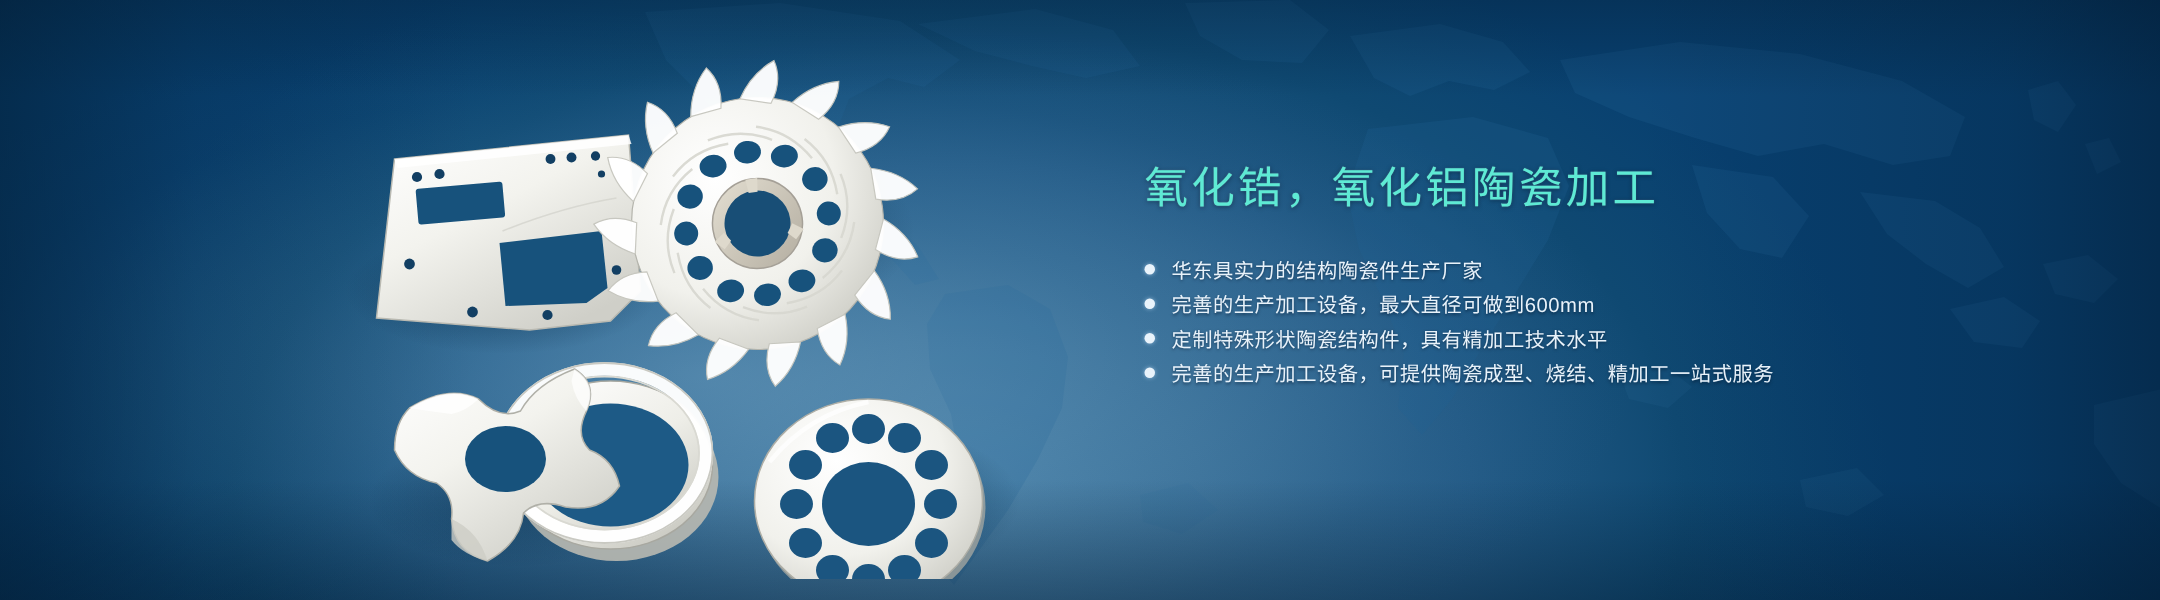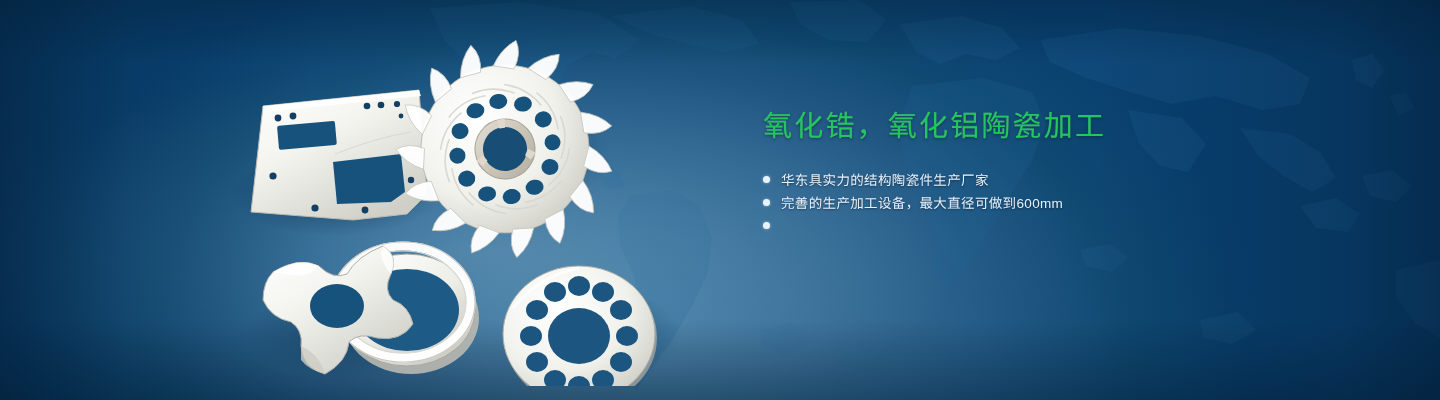--- a/index.html
+++ b/index.html
@@ -32,21 +32,21 @@
   }
   .bg-map{
     position:absolute;inset:0;opacity:.5;
   }
   
   .parts{position:absolute;left:215px;top:34px;width:480px;height:352px;}
   .parts svg{display:block;}
   
   .copy{position:absolute;left:763px;top:108px;width:640px;}
   .headline{
-    font-size:29px;line-height:1.26;color:#22c55e;letter-spacing:2.2px;
+    font-size:29px;line-height:1.26;color:#5eead4;letter-spacing:2.2px;
     font-weight:400;
     text-shadow:0 1px 3px rgba(0,20,40,.55), 0 0 1px rgba(255,255,255,.3);
     white-space:nowrap;
   }
   .bullets{margin-top:23px;}
   .bullet{
     display:flex;align-items:center;height:23px;
     color:#e8f2fa;font-size:13.5px;letter-spacing:.35px;
     text-shadow:0 1px 2px rgba(0,18,38,.5);
     white-space:nowrap;
@@ -273,17 +273,22 @@
       <div class="bullet">
         <span class="dot"></span>
         <span>华东具实力的结构陶瓷件生产厂家</span>
       </div>
       <div class="bullet">
         <span class="dot"></span>
         <span>完善的生产加工设备，最大直径可做到600mm</span>
       </div>
       <div class="bullet">
         <span class="dot"></span>
+        <span>定制特殊形状陶瓷结构件，具有精加工技术水平</span>
+      </div>
+      <div class="bullet">
+        <span class="dot"></span>
+        <span>完善的生产加工设备，可提供陶瓷成型、烧结、精加工一站式服务</span>
       </div>
     </div>
   </div>
 
 </div>
 
 </body></html>

